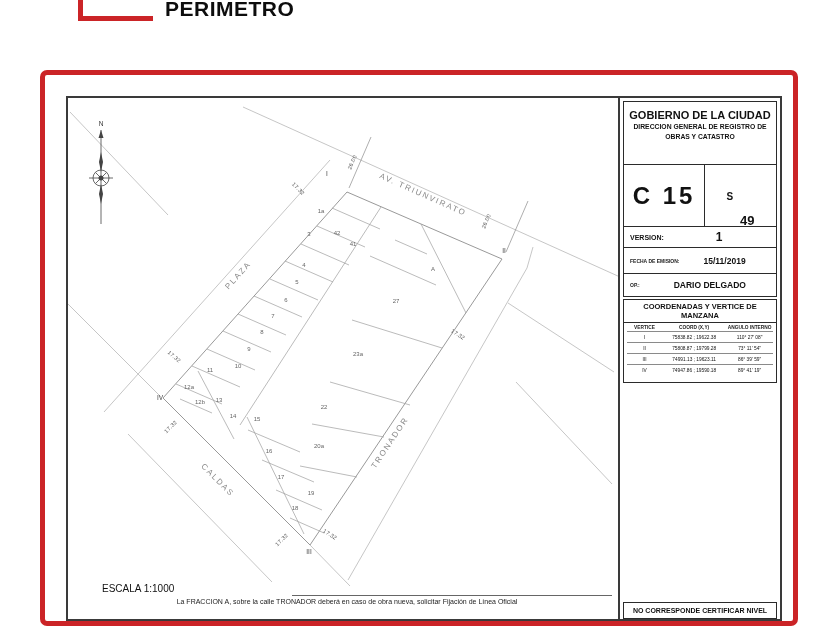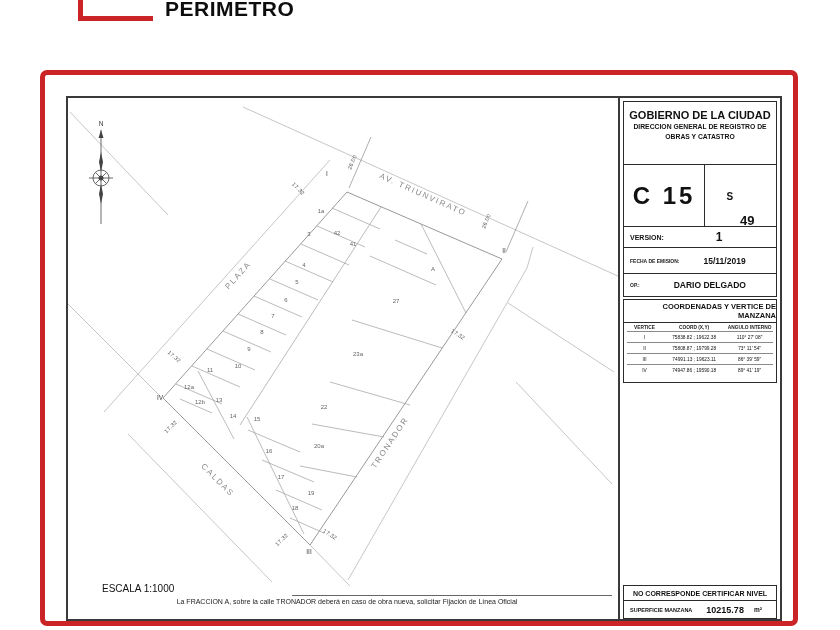--- a/index.html
+++ b/index.html
@@ -56,21 +56,21 @@
             font-size:10.5px;font-weight:bold;letter-spacing:.2px;}
   .tb-version{height:22px;display:flex;align-items:center;padding:0 6px;}
   .ver-label{font-size:7px;font-weight:bold;}
   .ver-value{font-size:12px;font-weight:bold;margin-left:52px;}
   .tb-emision{height:28px;display:flex;align-items:center;padding:0 6px;}
   .tiny-label{font-size:5px;font-weight:bold;color:#222;}
   .med-value{font-size:8.5px;font-weight:bold;margin-left:24px;}
   .tb-op{height:24px;display:flex;align-items:center;padding:0 6px;text-align:center;}
   .tb-op .med-value{margin-left:34px;}
   .tb-coords{height:82px;margin-top:2px;border:1px solid #2b2b2b;}
-  .coords-title{font-size:7.5px;font-weight:bold;text-align:right;padding:2px 0;
+  .coords-title{font-size:7.5px;font-weight:bold;text-align:center;padding:2px 0;
                 border-bottom:1px solid #2b2b2b;}
   .coords-grid{display:grid;grid-template-columns:24% 44% 32%;padding:0 3px;}
   .c-h{font-size:4.8px;font-weight:bold;text-align:center;padding:2px 0 1px 0;color:#222;}
   .c-cell{font-size:4.8px;text-align:center;padding:3px 0 2px 0;border-top:.5px solid #8a8a8a;color:#111;}
   .tb-lado{height:86px;margin:6px 6px 0 6px;}
   .lado-grid{display:grid;grid-template-columns:40% 60%;}
   .l-h{font-size:8px;font-weight:bold;text-align:center;padding:2px 0;
        border-bottom:1.5px solid #111;}
   .l-cell{font-size:6px;text-align:center;padding:5px 0 2px 0;}
   .tb-spacer{flex:1;}
@@ -269,21 +269,16 @@
             <div class="c-cell">74947.86 ; 19590.18</div>
             <div class="c-cell">89° 41' 19"</div>
           </div>
       </div>
 
 
       <div class="tb-spacer"></div>
 
       <div class="tb-box tb-nivel">NO CORRESPONDE CERTIFICAR NIVEL</div>
 
-      <div class="tb-box tb-superficie">
-        <span class="sup-label">SUPERFICIE MANZANA</span>
-        <span class="sup-value">10215.78</span>
-        <span class="sup-unit">m²</span>
-      </div>
 
     </div>
   </div>
 </div>
 
 </body></html>

